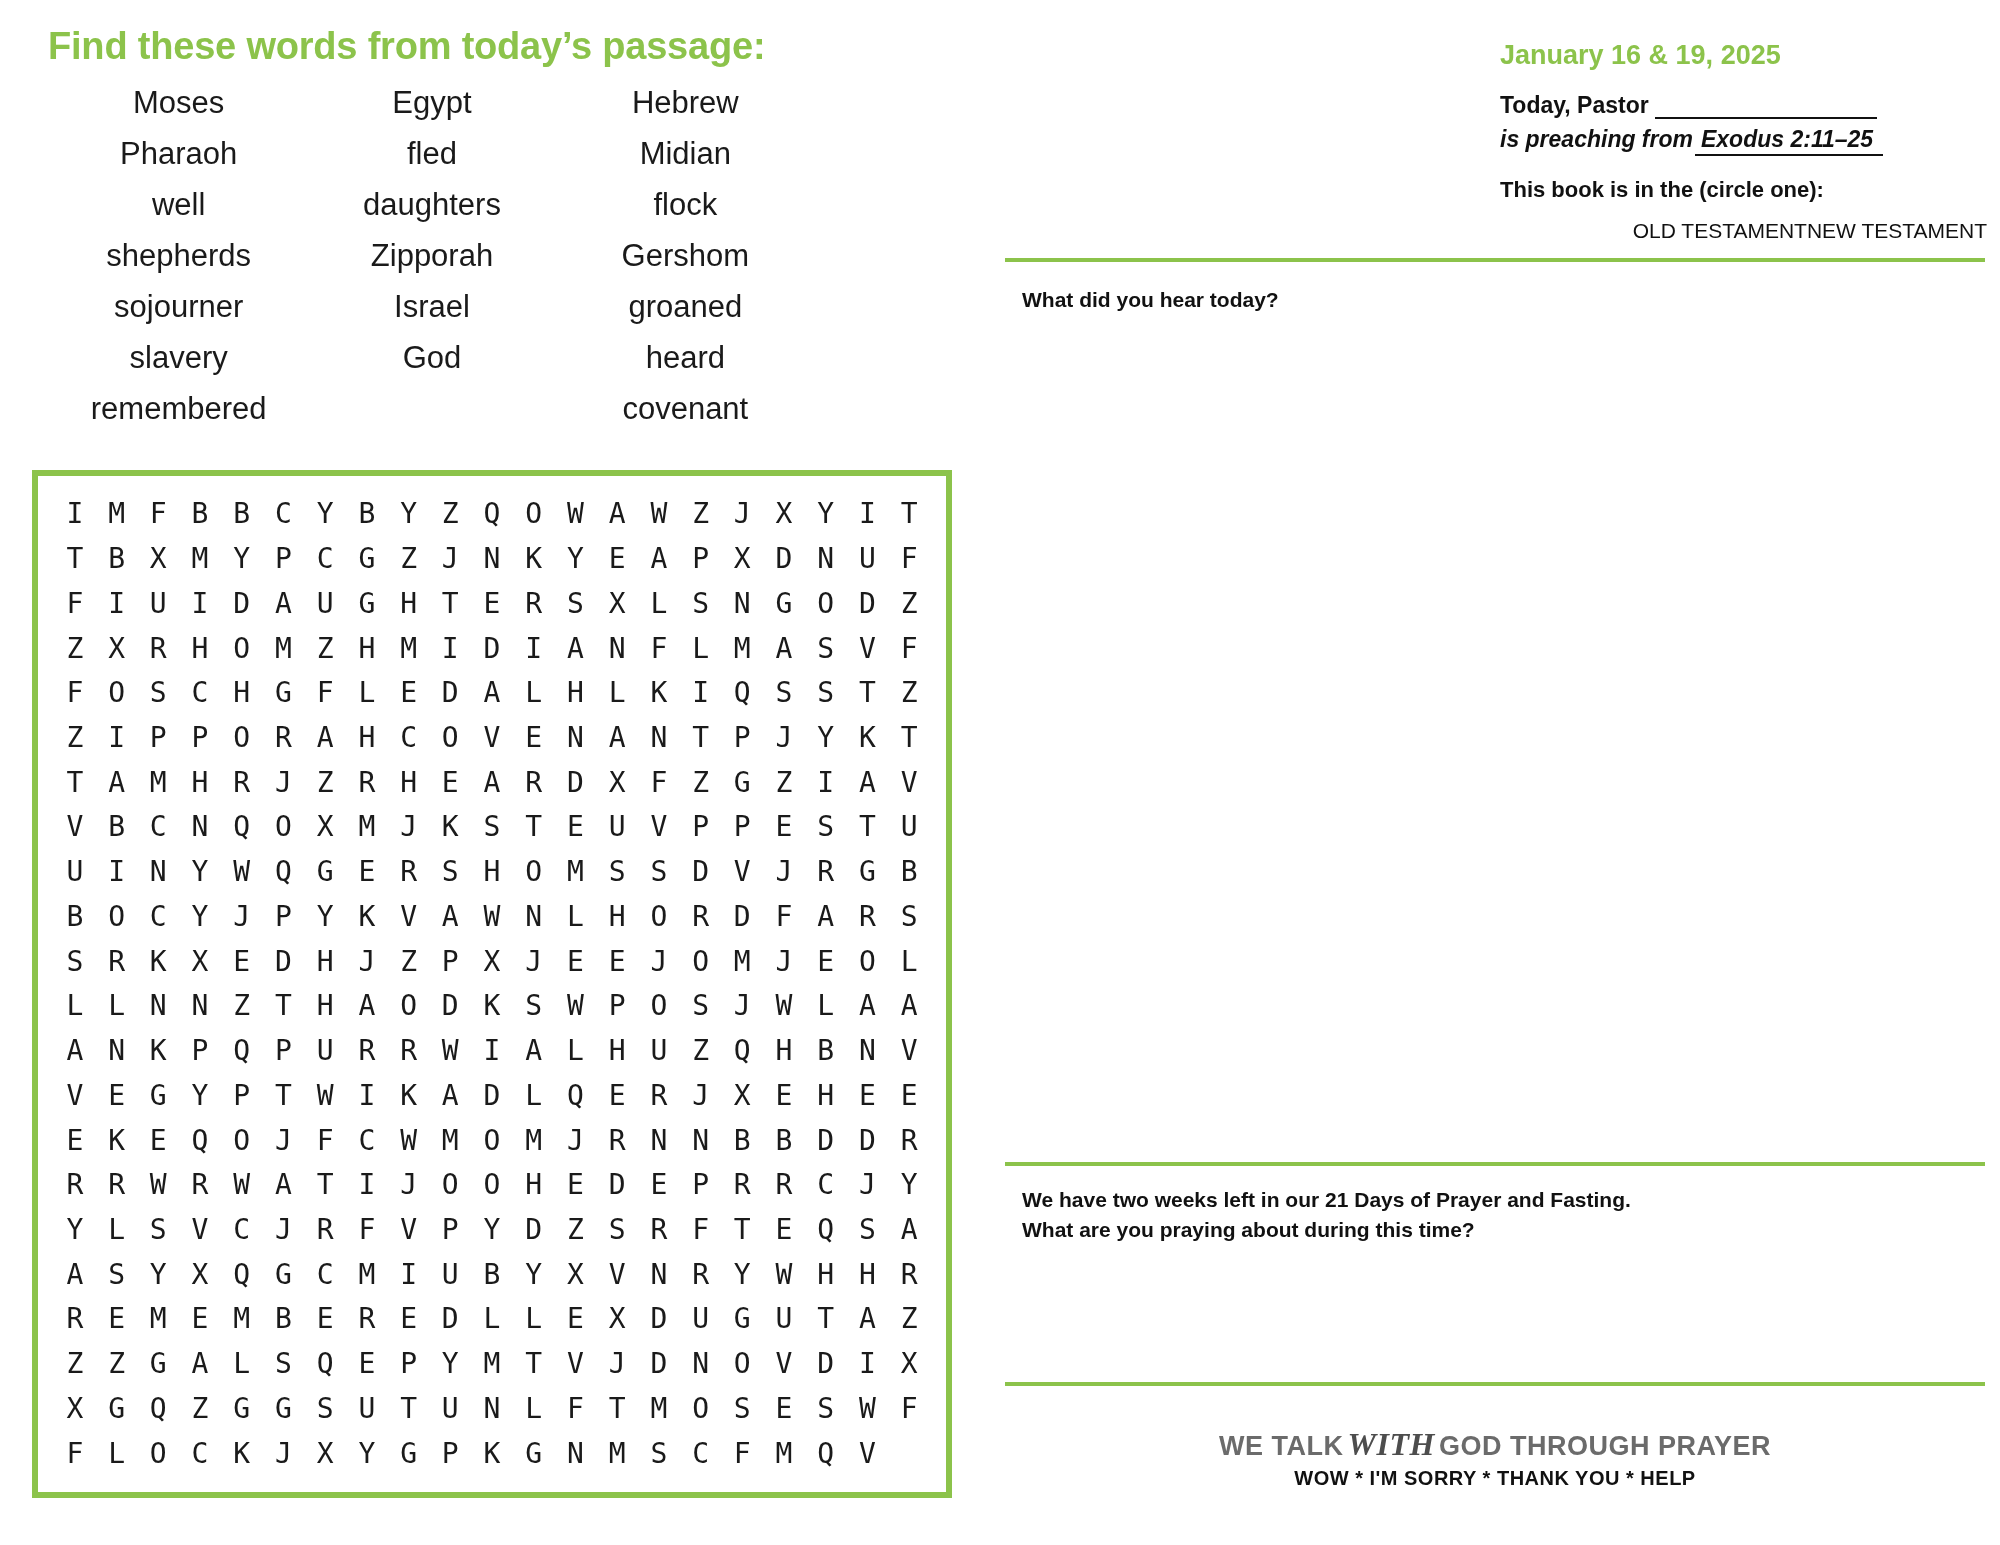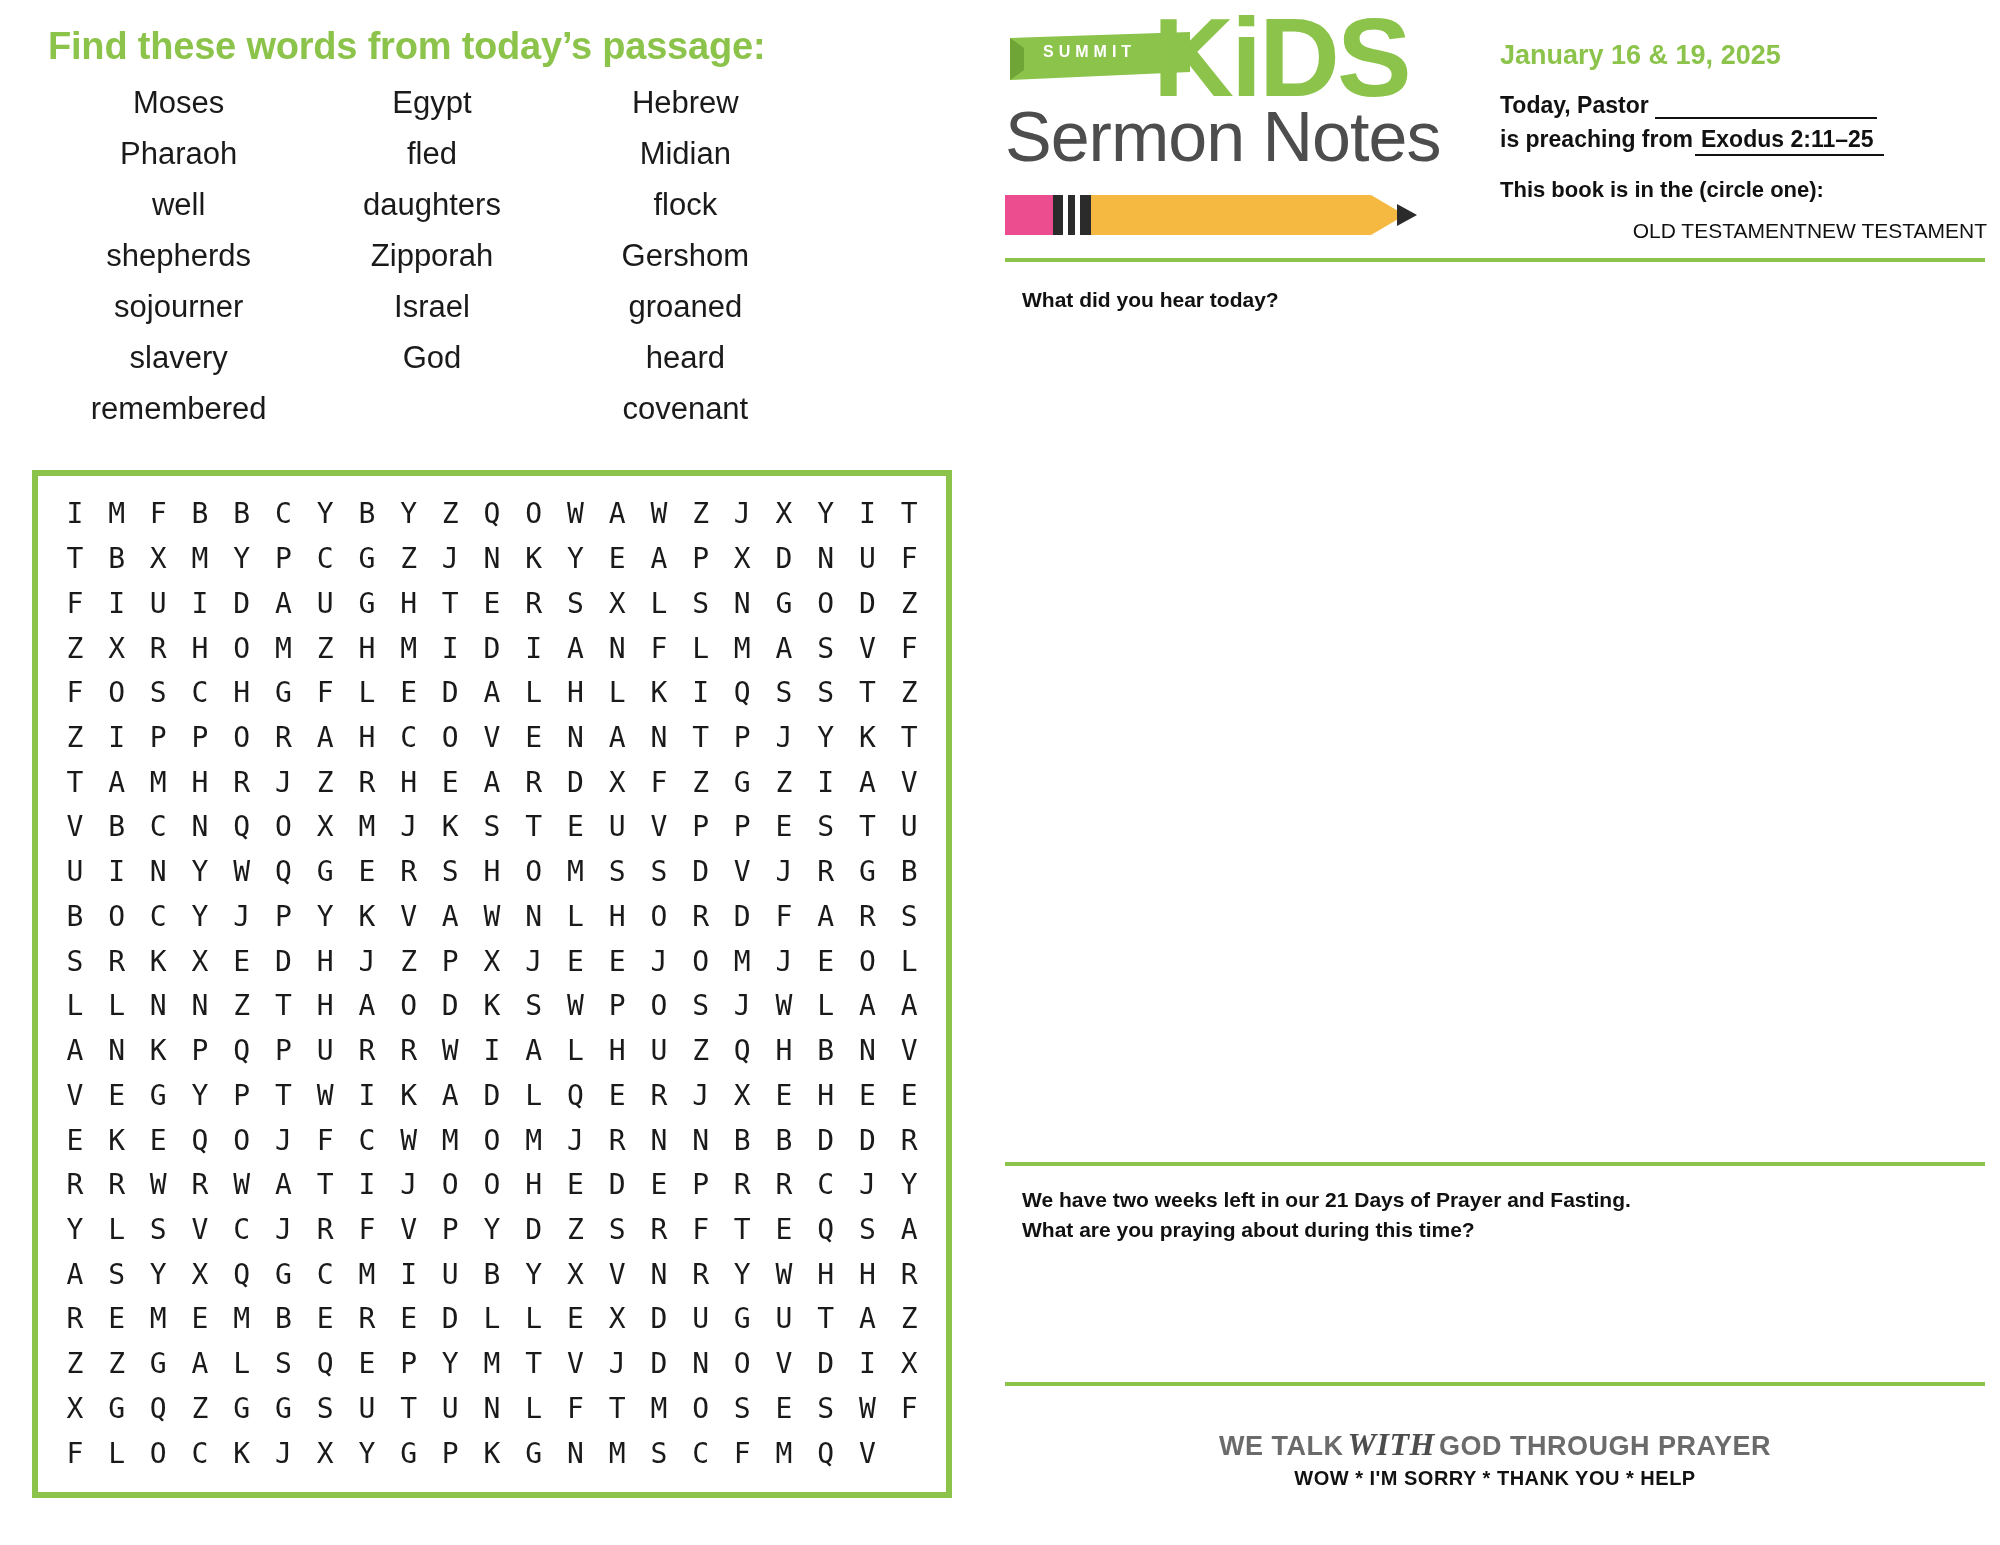--- a/index.html
+++ b/index.html
@@ -202,20 +202,21 @@
     vertical-align: bottom;
   }
   #pastor-line2 {
     position: absolute;
     left: 510px;
     top: 126px;
     font-size: 23px;
     font-weight: bold;
     color: #111;
     white-space: nowrap;
+    font-style: italic;
   }
   #passage-ref {
     display: inline-block;
     border-bottom: 2px solid #111;
     padding: 0 10px 1px 6px;
     margin-left: 2px;
   }
   #book-question {
     position: absolute;
     left: 510px;
@@ -799,40 +800,20 @@
         <div class="pz-cell">Q</div>
         <div class="pz-cell">V</div>
         <div class="pz-cell"></div>
       </div>
   </div>
 
 </div>
 
 <div id="right-panel">
 
-  <div id="logo-block">
-    <svg id="ribbon" viewBox="0 0 180 48">
-      <polygon points="0,6 180,0 180,40 0,48" fill="#8cc34b"></polygon>
-      <polygon points="0,6 14,16 14,38 0,48" fill="#6fa436"></polygon>
-    </svg>
-    <div id="ribbon-label">SUMMIT</div>
-    <div id="kids-word">KiDS</div>
-    <div id="sermon-notes-word">Sermon Notes</div>
-
-    <div id="pencil">
-      <div id="pencil-eraser"></div>
-      <div id="pencil-ferrule">
-        <div class="ferrule-stripe" style="left:10px"></div>
-        <div class="ferrule-stripe" style="left:22px"></div>
-      </div>
-      <div id="pencil-body"></div>
-      <div id="pencil-tip"></div>
-      <div id="pencil-point"></div>
-    </div>
-  </div>
 
   <div id="date-line">January 16 &amp; 19, 2025</div>
 
   <div id="pastor-line1">
     <span>Today, Pastor</span><span id="pastor-blank"></span>
   </div>
 
   <div id="pastor-line2">
     <span>is preaching from</span><span id="passage-ref">Exodus 2:11–25</span>
   </div>

